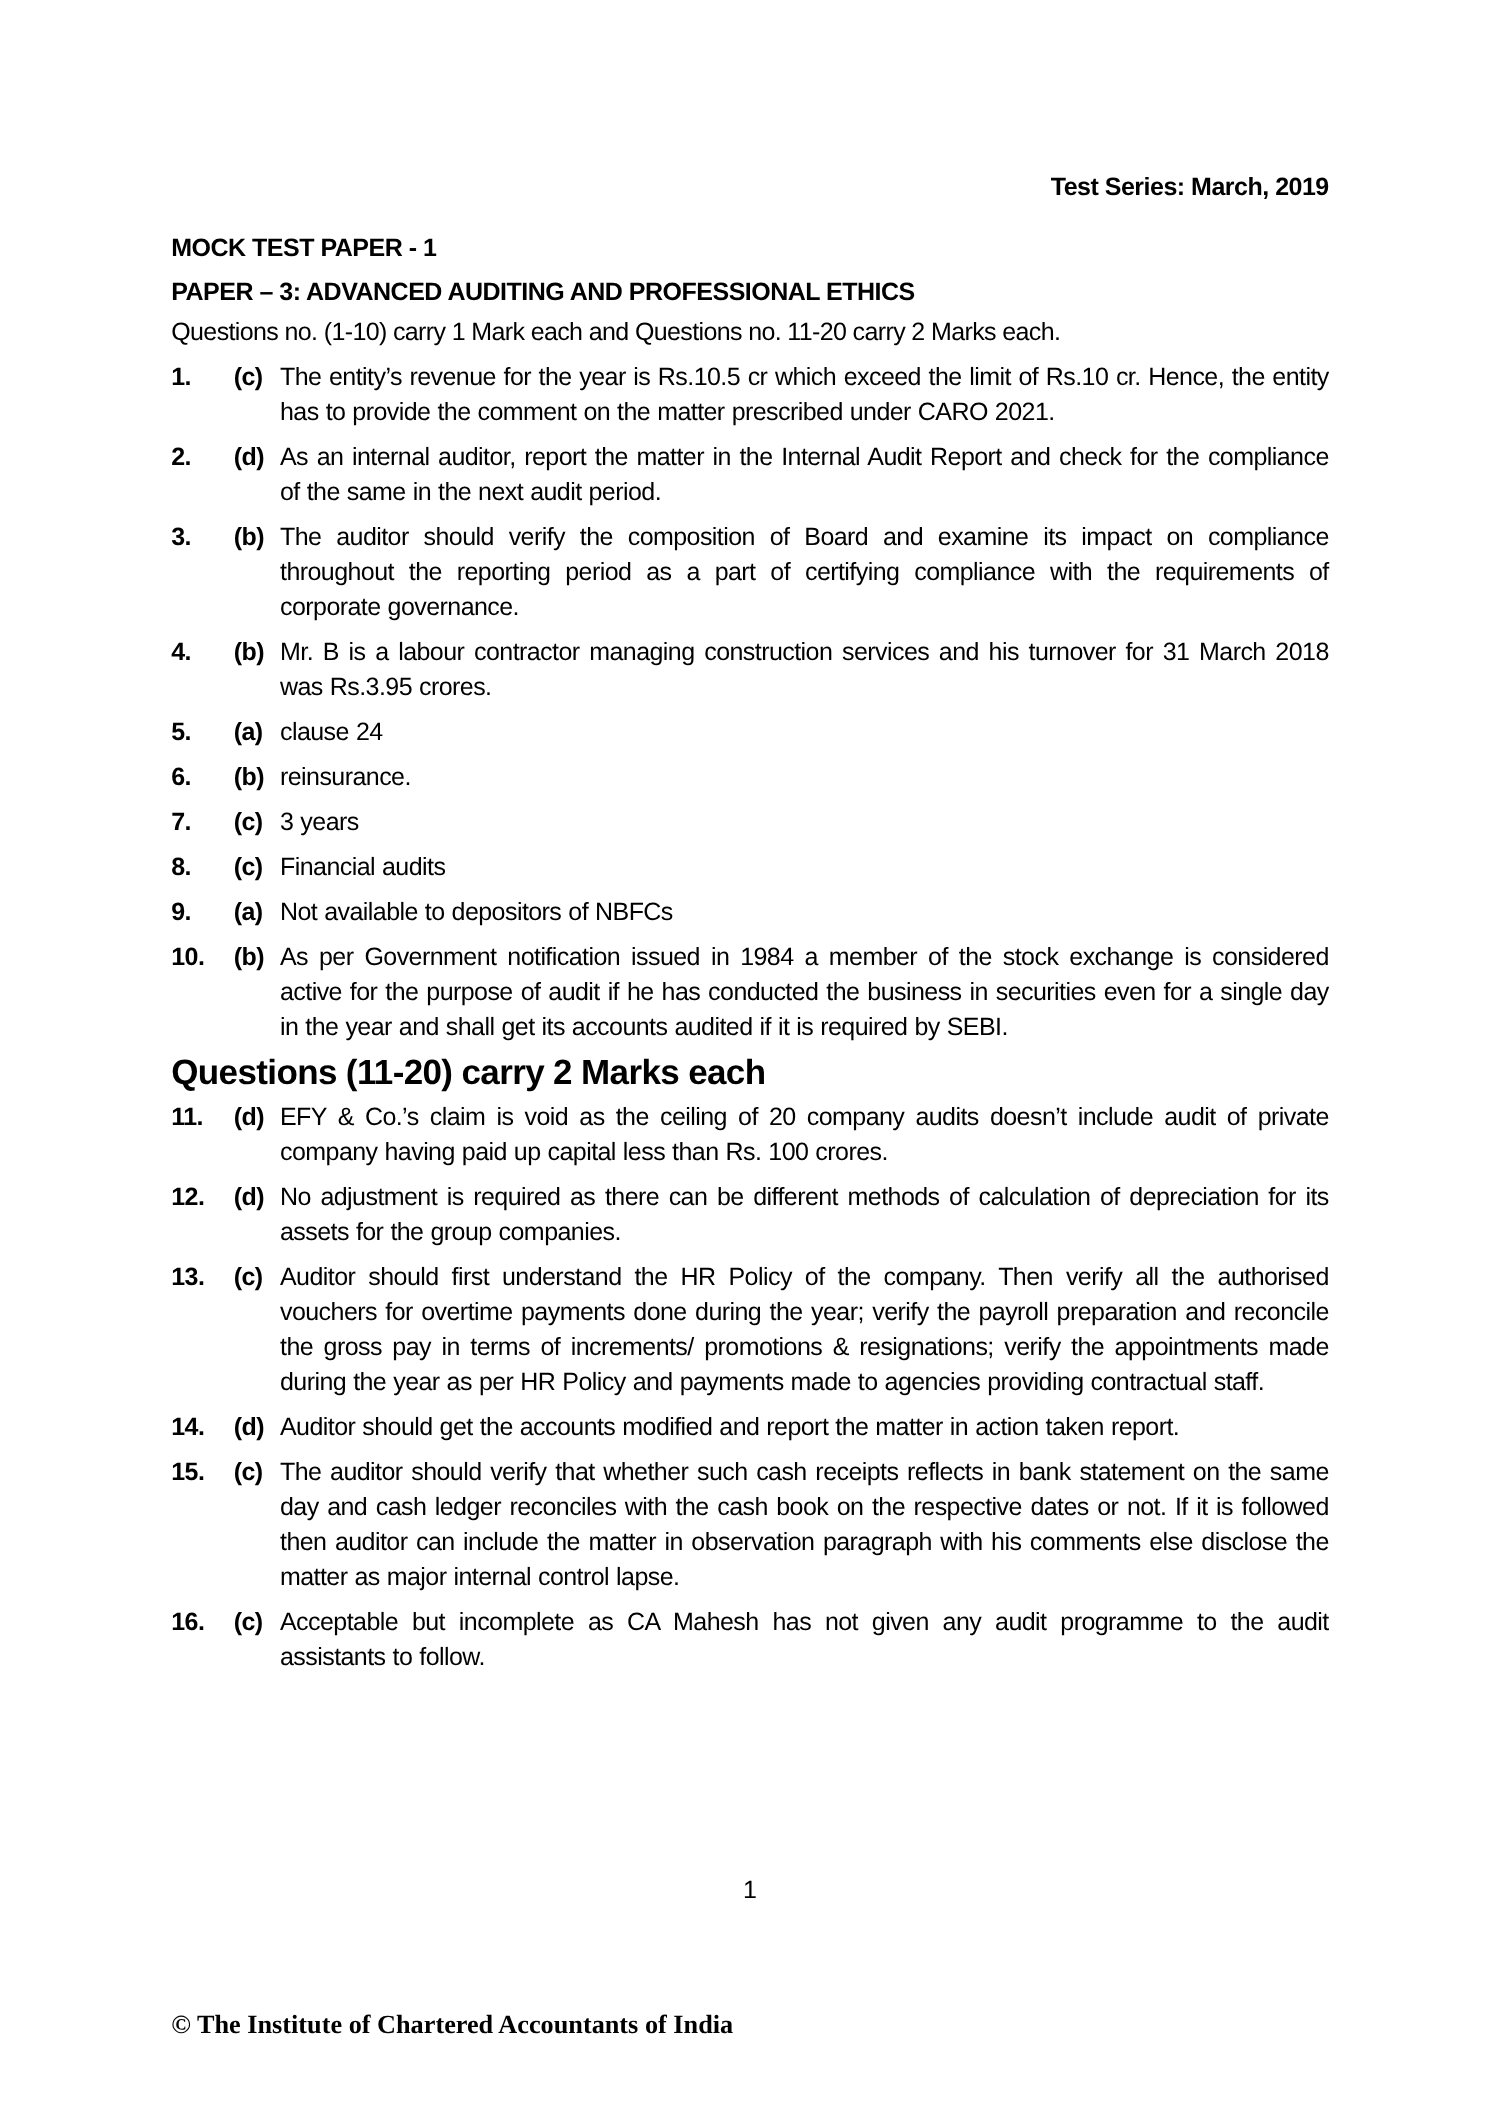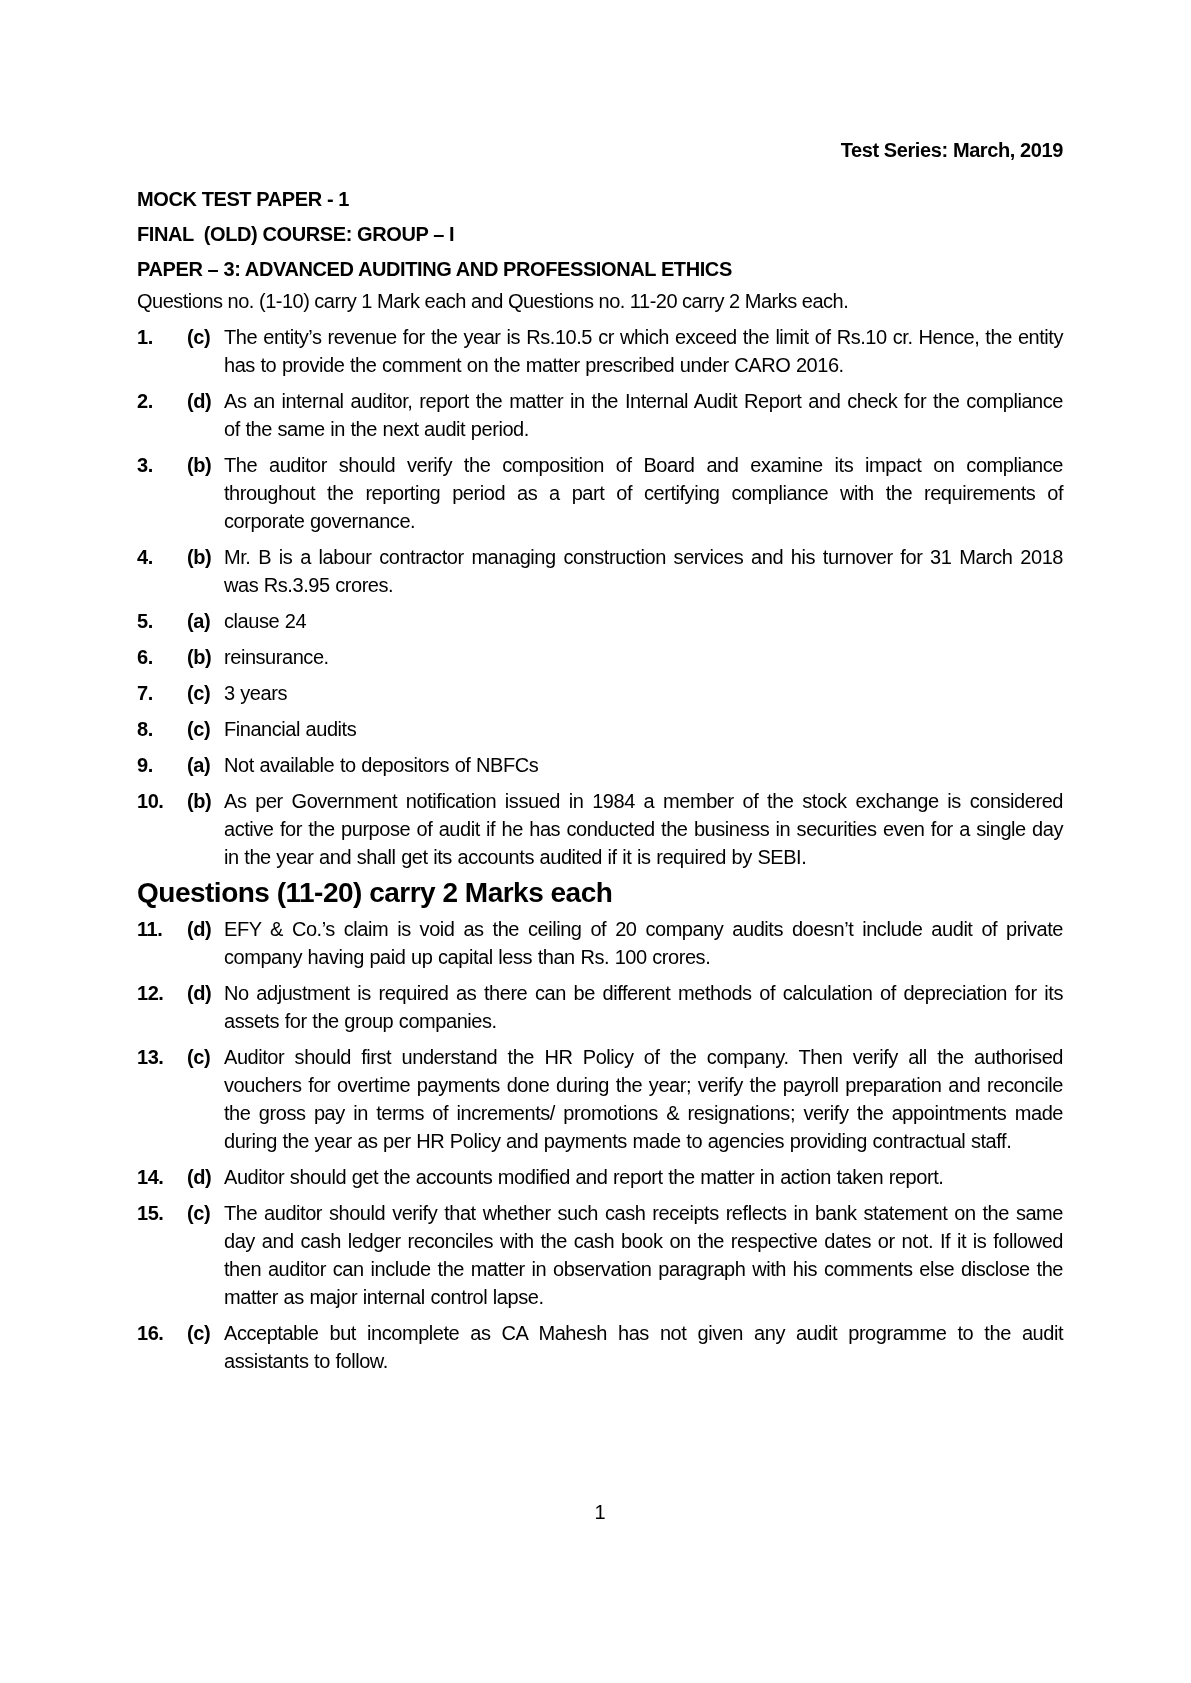--- a/index.html
+++ b/index.html
@@ -99,29 +99,28 @@
 </style>
 </head>
 <body>
 
 <div class="page">
   <div class="content">
 
     <div class="test-series">Test Series: March, 2019</div>
 
     <div class="title-line">MOCK TEST PAPER - 1</div>
-    <div class="title-line">FINAL  (OLD) COURSE: GROUP – I</div>
     <div class="title-line">PAPER – 3: ADVANCED AUDITING AND PROFESSIONAL ETHICS</div>
 
     <div class="marks-note">Questions no. (1-10) carry 1 Mark each and Questions no. 11-20 carry 2 Marks each.</div>
 
     <div class="mcq-row">
       <span class="num">1.</span>
       <span class="opt">(c)</span>
-      <span class="txt">The entity’s revenue for the year is Rs.10.5 cr which exceed the limit of Rs.10 cr. Hence, the entity has to provide the comment on the matter prescribed under CARO 2016.</span>
+      <span class="txt">The entity’s revenue for the year is Rs.10.5 cr which exceed the limit of Rs.10 cr. Hence, the entity has to provide the comment on the matter prescribed under CARO 2021.</span>
     </div>
     <div class="mcq-row">
       <span class="num">2.</span>
       <span class="opt">(d)</span>
       <span class="txt">As an internal auditor, report the matter in the Internal Audit Report and check for the compliance of the same in the next audit period.</span>
     </div>
     <div class="mcq-row">
       <span class="num">3.</span>
       <span class="opt">(b)</span>
       <span class="txt">The auditor should verify the composition of Board and examine its impact on compliance throughout the reporting period as a part of certifying compliance with the requirements of corporate governance.</span>
@@ -191,13 +190,14 @@
     </div>
     <div class="mcq-row">
       <span class="num">16.</span>
       <span class="opt">(c)</span>
       <span class="txt">Acceptable but incomplete as CA Mahesh has not given any audit programme to the audit assistants to follow.</span>
     </div>
 
   </div>
 
   <div class="page-number">1</div>
+  <div class="copyright-footer">© The Institute of Chartered Accountants of India</div>
 </div>
 
 </body></html>

